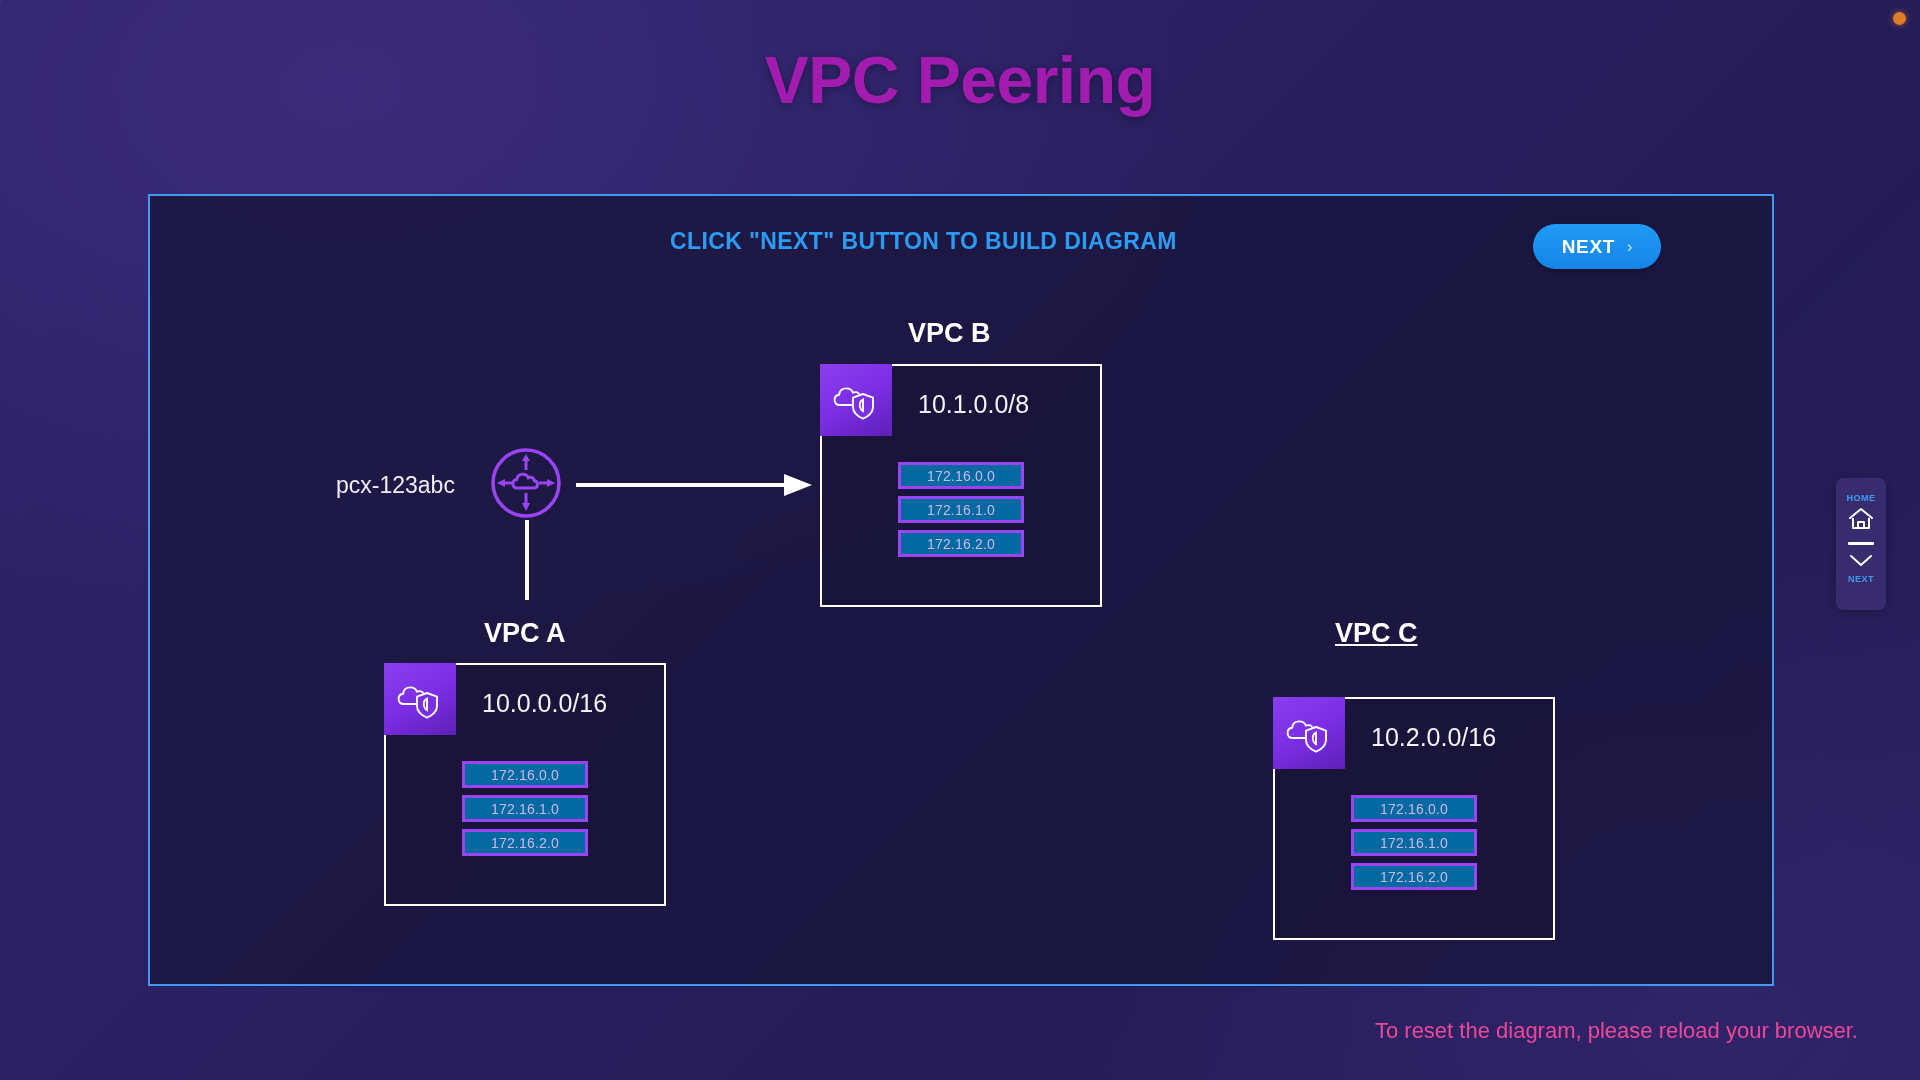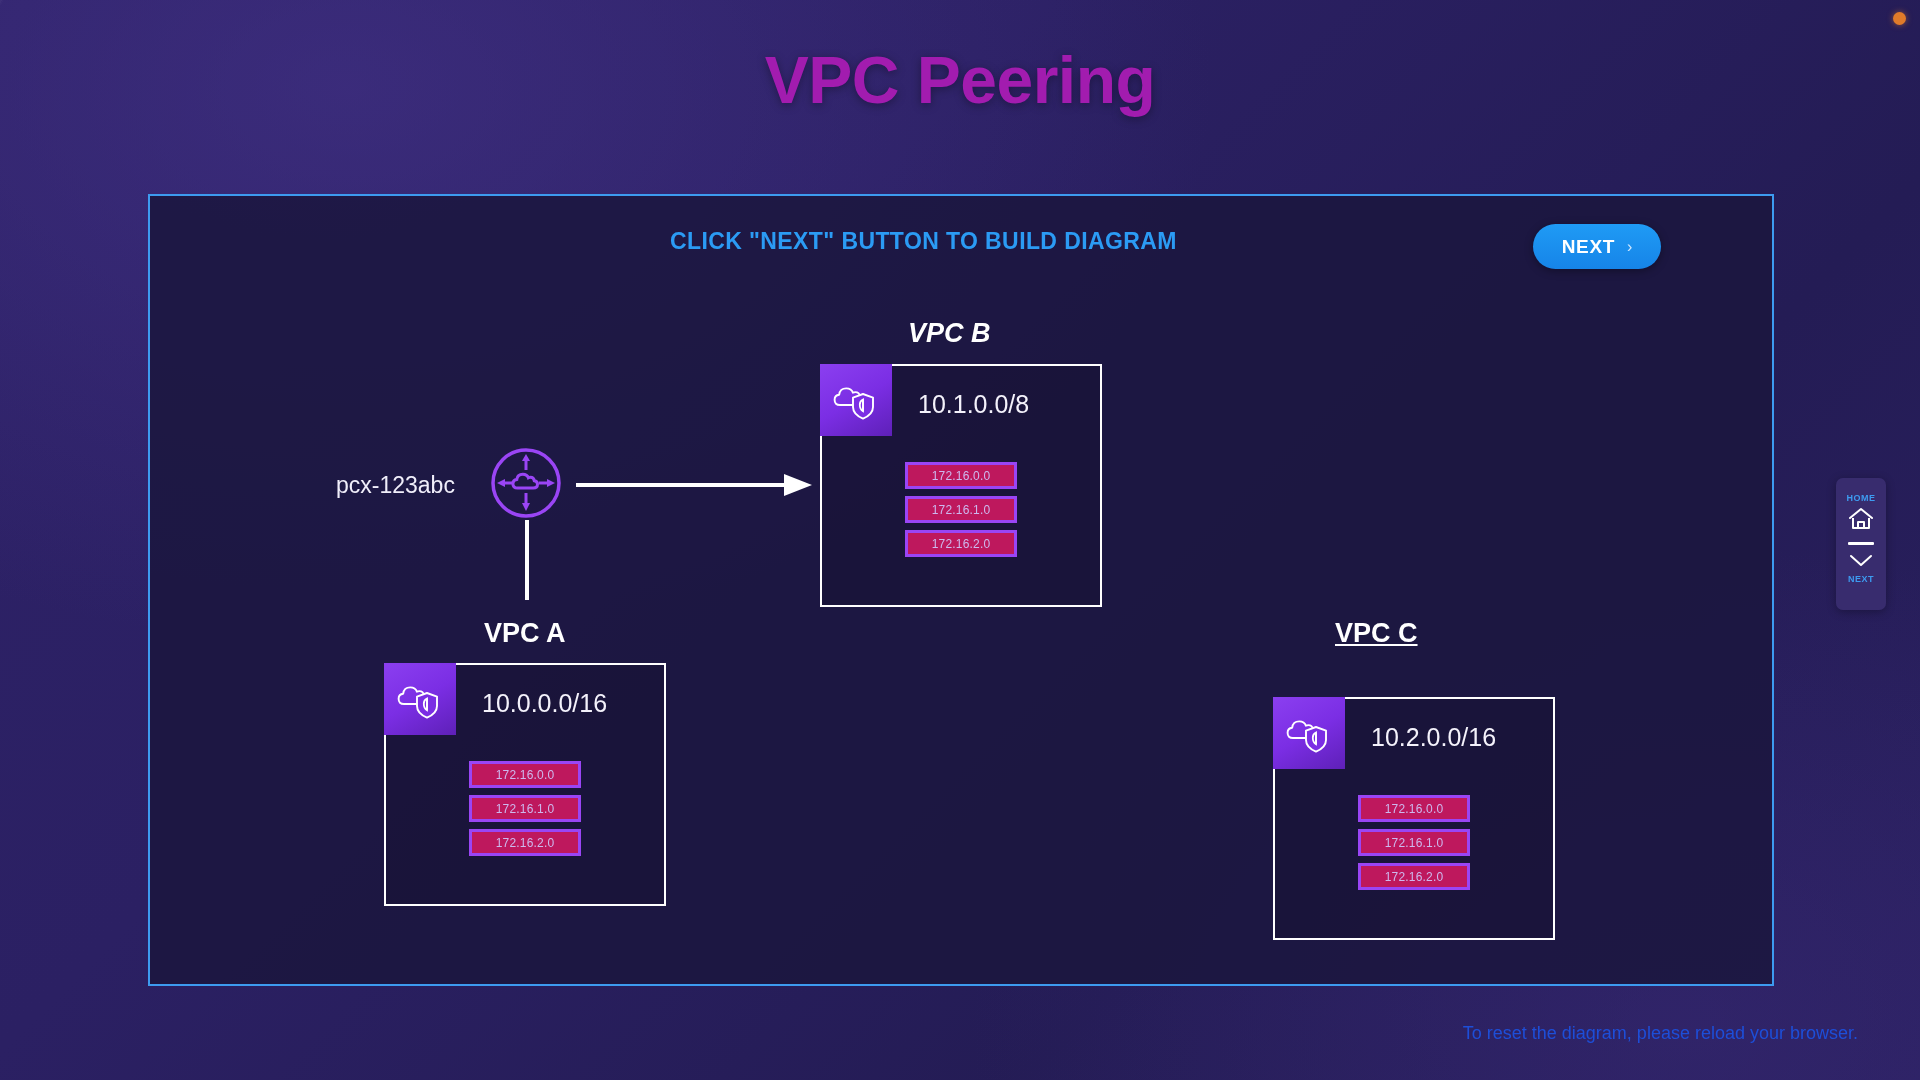--- a/index.html
+++ b/index.html
@@ -149,28 +149,28 @@
     left: 0;
     right: 0;
     top: 96px;
     display: flex;
     flex-direction: column;
     align-items: center;
     gap: 7px;
   }
 
   .subnet-badge {
-    width: 112px;
+    width: 126px;
     height: 27px;
     border: 3px solid #9a45f5;
-    background: #be185d;
+    background: #0369a1;
     display: flex;
     align-items: center;
     justify-content: center;
-    font-size: 12px;
+    font-size: 14px;
     color: #cdb8ee;
     letter-spacing: 0.2px;
   }
 
   
   .pcx-node {
     position: absolute;
     left: 490px;
     top: 447px;
     width: 72px;
@@ -189,22 +189,22 @@
   .conn {
     position: absolute;
     pointer-events: none;
   }
 
   
   .reset-note {
     position: absolute;
     right: 62px;
     bottom: 36px;
-    font-size: 18px;
-    color: #1d4ed8;
+    font-size: 22px;
+    color: #ec4899;
     white-space: nowrap;
   }
 
   
   .side-nav {
     position: absolute;
     left: 1836px;
     top: 478px;
     width: 50px;
     height: 132px;
@@ -279,21 +279,21 @@
     <polygon points="36,64 32,56 40,56" fill="#9a45f5"></polygon>
 
     <line x1="22" y1="36" x2="12" y2="36" stroke="#9a45f5" stroke-width="3"></line>
     <polygon points="7,36 15,32 15,40" fill="#9a45f5"></polygon>
 
     <line x1="49" y1="36" x2="59" y2="36" stroke="#9a45f5" stroke-width="3"></line>
     <polygon points="65,36 57,32 57,40" fill="#9a45f5"></polygon>
   </svg>
 </div>
 
-<div class="vpc-title" style="left:908px; top:318px;font-style:italic;">VPC B</div>
+<div class="vpc-title" style="left:908px; top:318px;">VPC B</div>
 <div class="vpc-box" style="left:820px; top:364px; width:282px; height:243px;">
   <div class="vpc-icon">
     <svg width="52" height="52" viewBox="0 0 52 52">
       <path d="M10 31 q-5.4 0 -5.4 -5.2 q0 -4.6 4.6 -5.1 q0.7 -6.3 7.1 -6.3 q5.1 0 6.6 4.3 q1.1 -0.6 2.4 -0.6 q4 0 4.6 4.1 q3.8 0.6 3.8 4.3 q0 4.5 -5.1 4.5 Z" fill="none" stroke="#ffffff" stroke-width="1.9" stroke-linejoin="round"></path>
       <path d="M33 20 l10 3.6 v9.4 q0 7.4 -10 11.6 q-10 -4.2 -10 -11.6 v-9.4 Z" fill="#7b2ee4" stroke="#ffffff" stroke-width="1.9" stroke-linejoin="round"></path>
       <path d="M33 25.5 q-3.2 1.4 -3.2 5.2 q0 4.6 3.2 6.4 Z" fill="none" stroke="#ffffff" stroke-width="1.8"></path>
       <line x1="33" y1="25.5" x2="33" y2="37.1" stroke="#ffffff" stroke-width="1.8"></line>
     </svg>
   </div>
   <div class="vpc-cidr">10.1.0.0/8</div>

